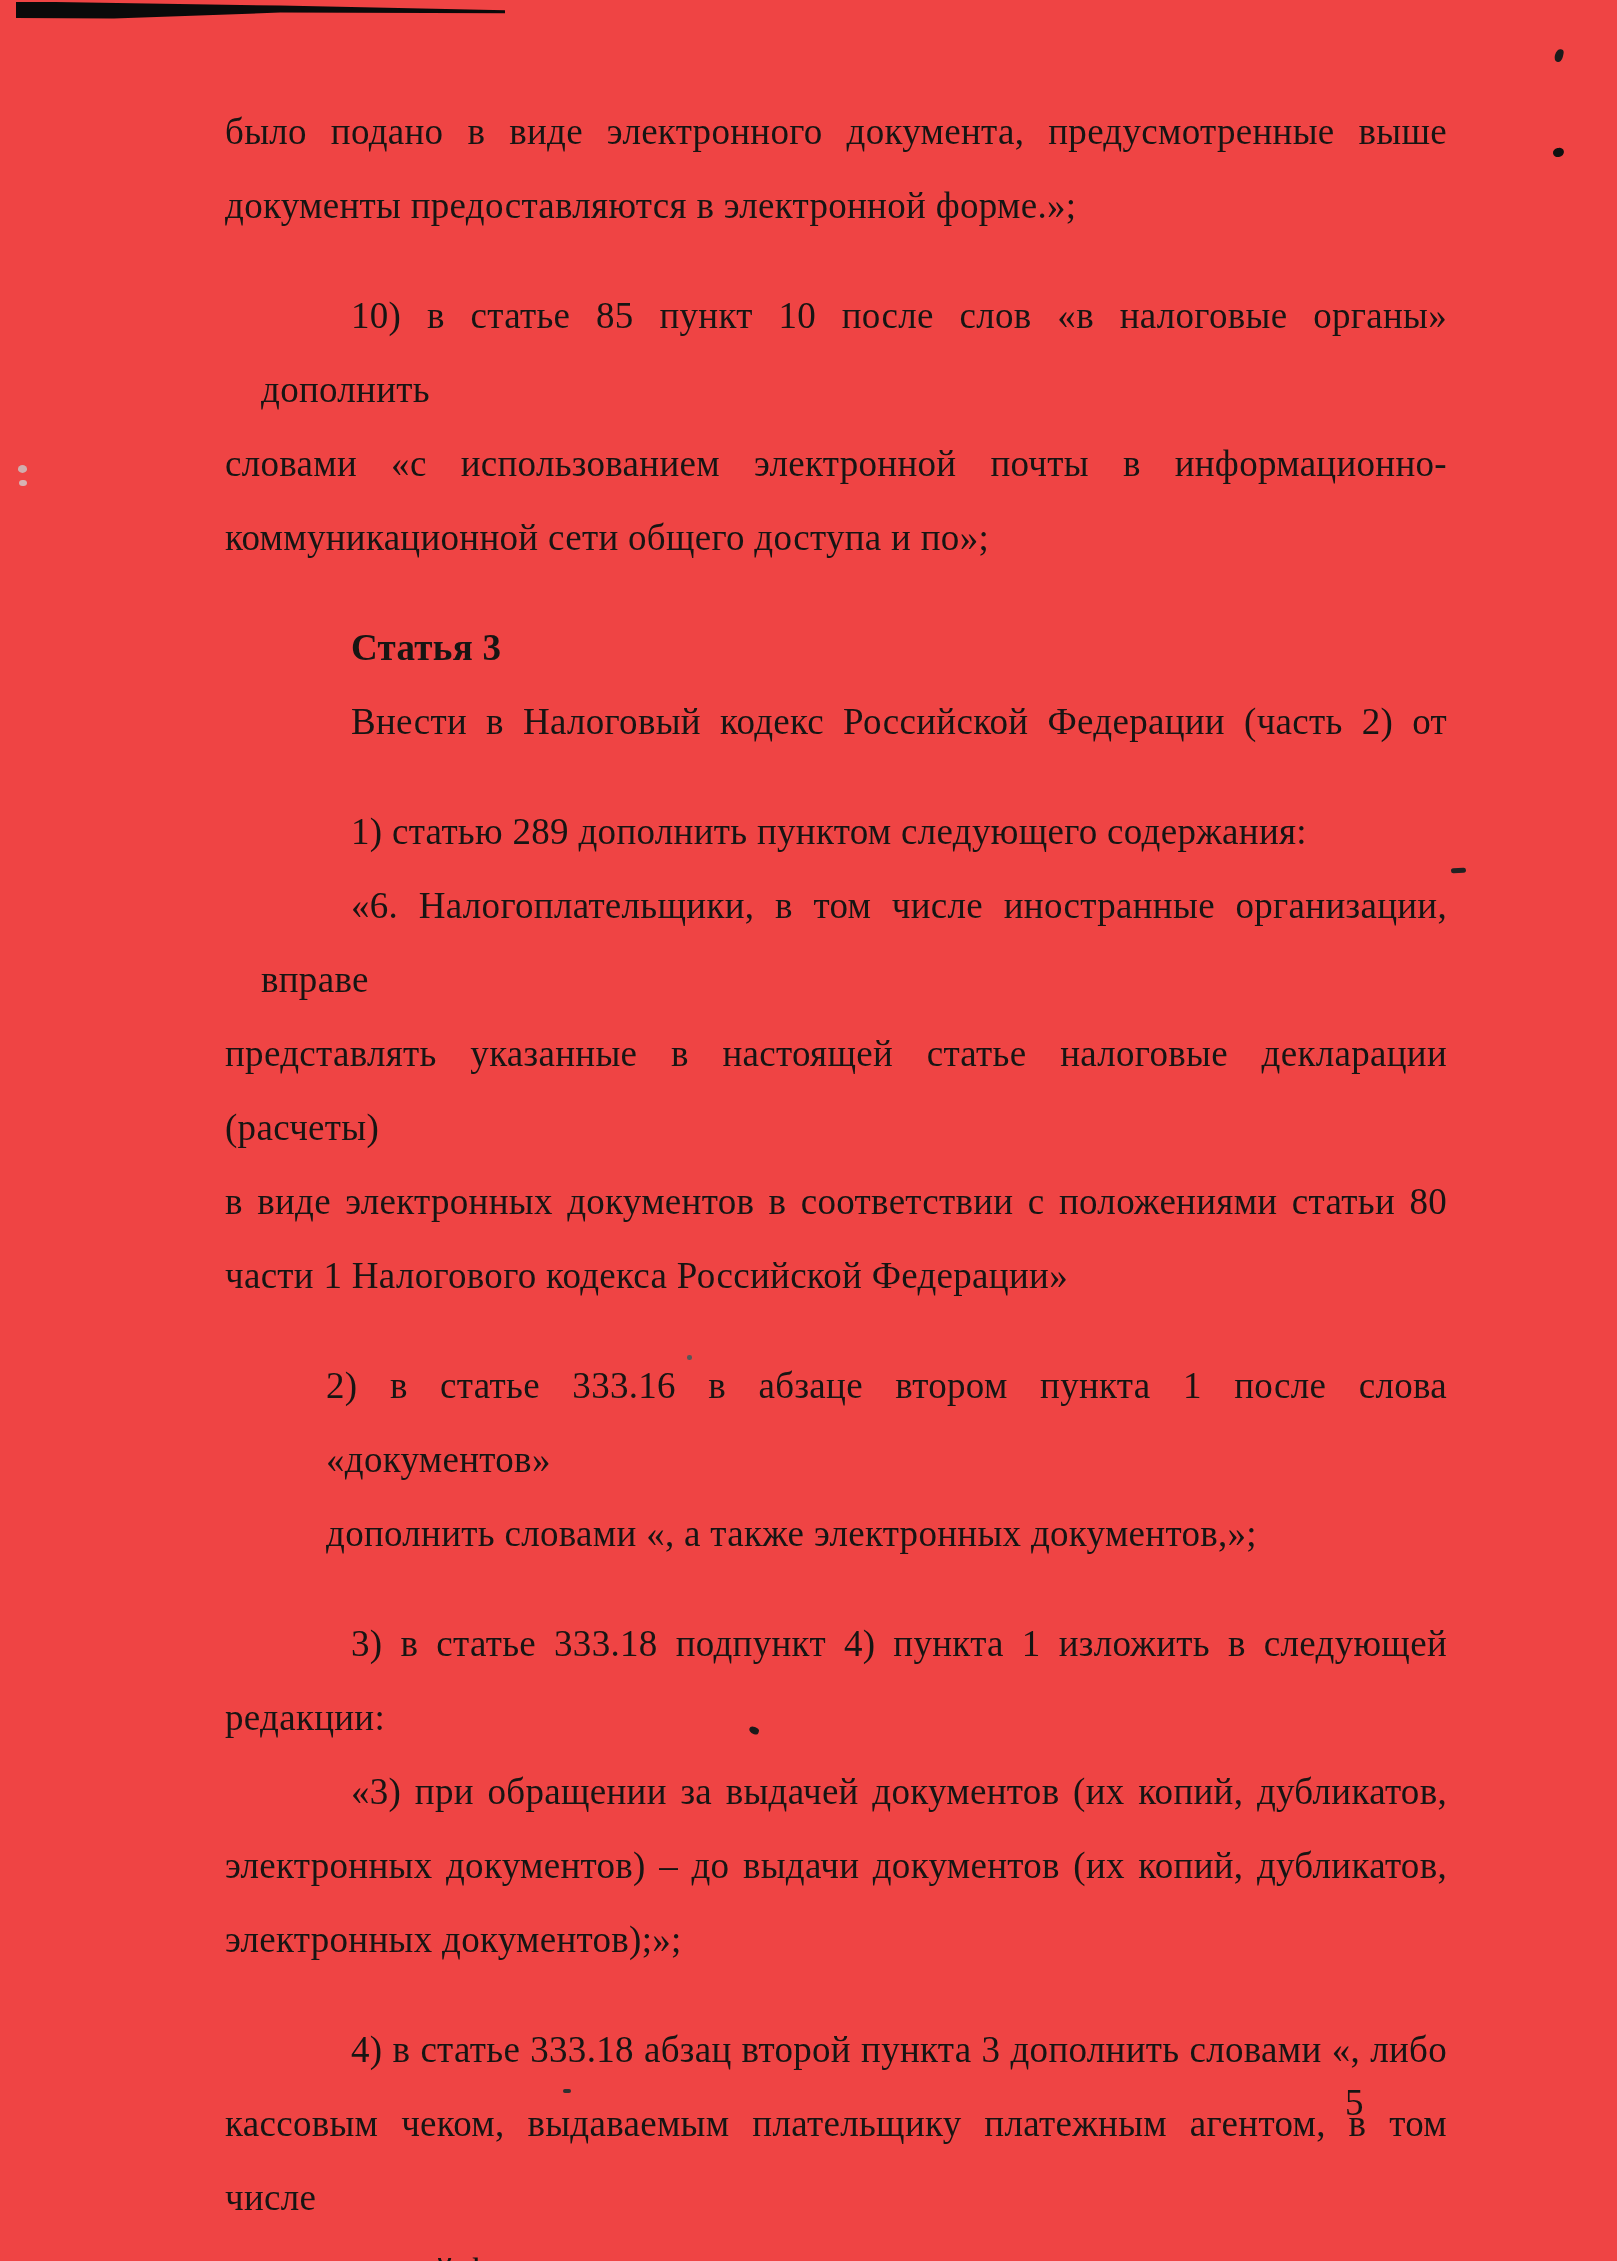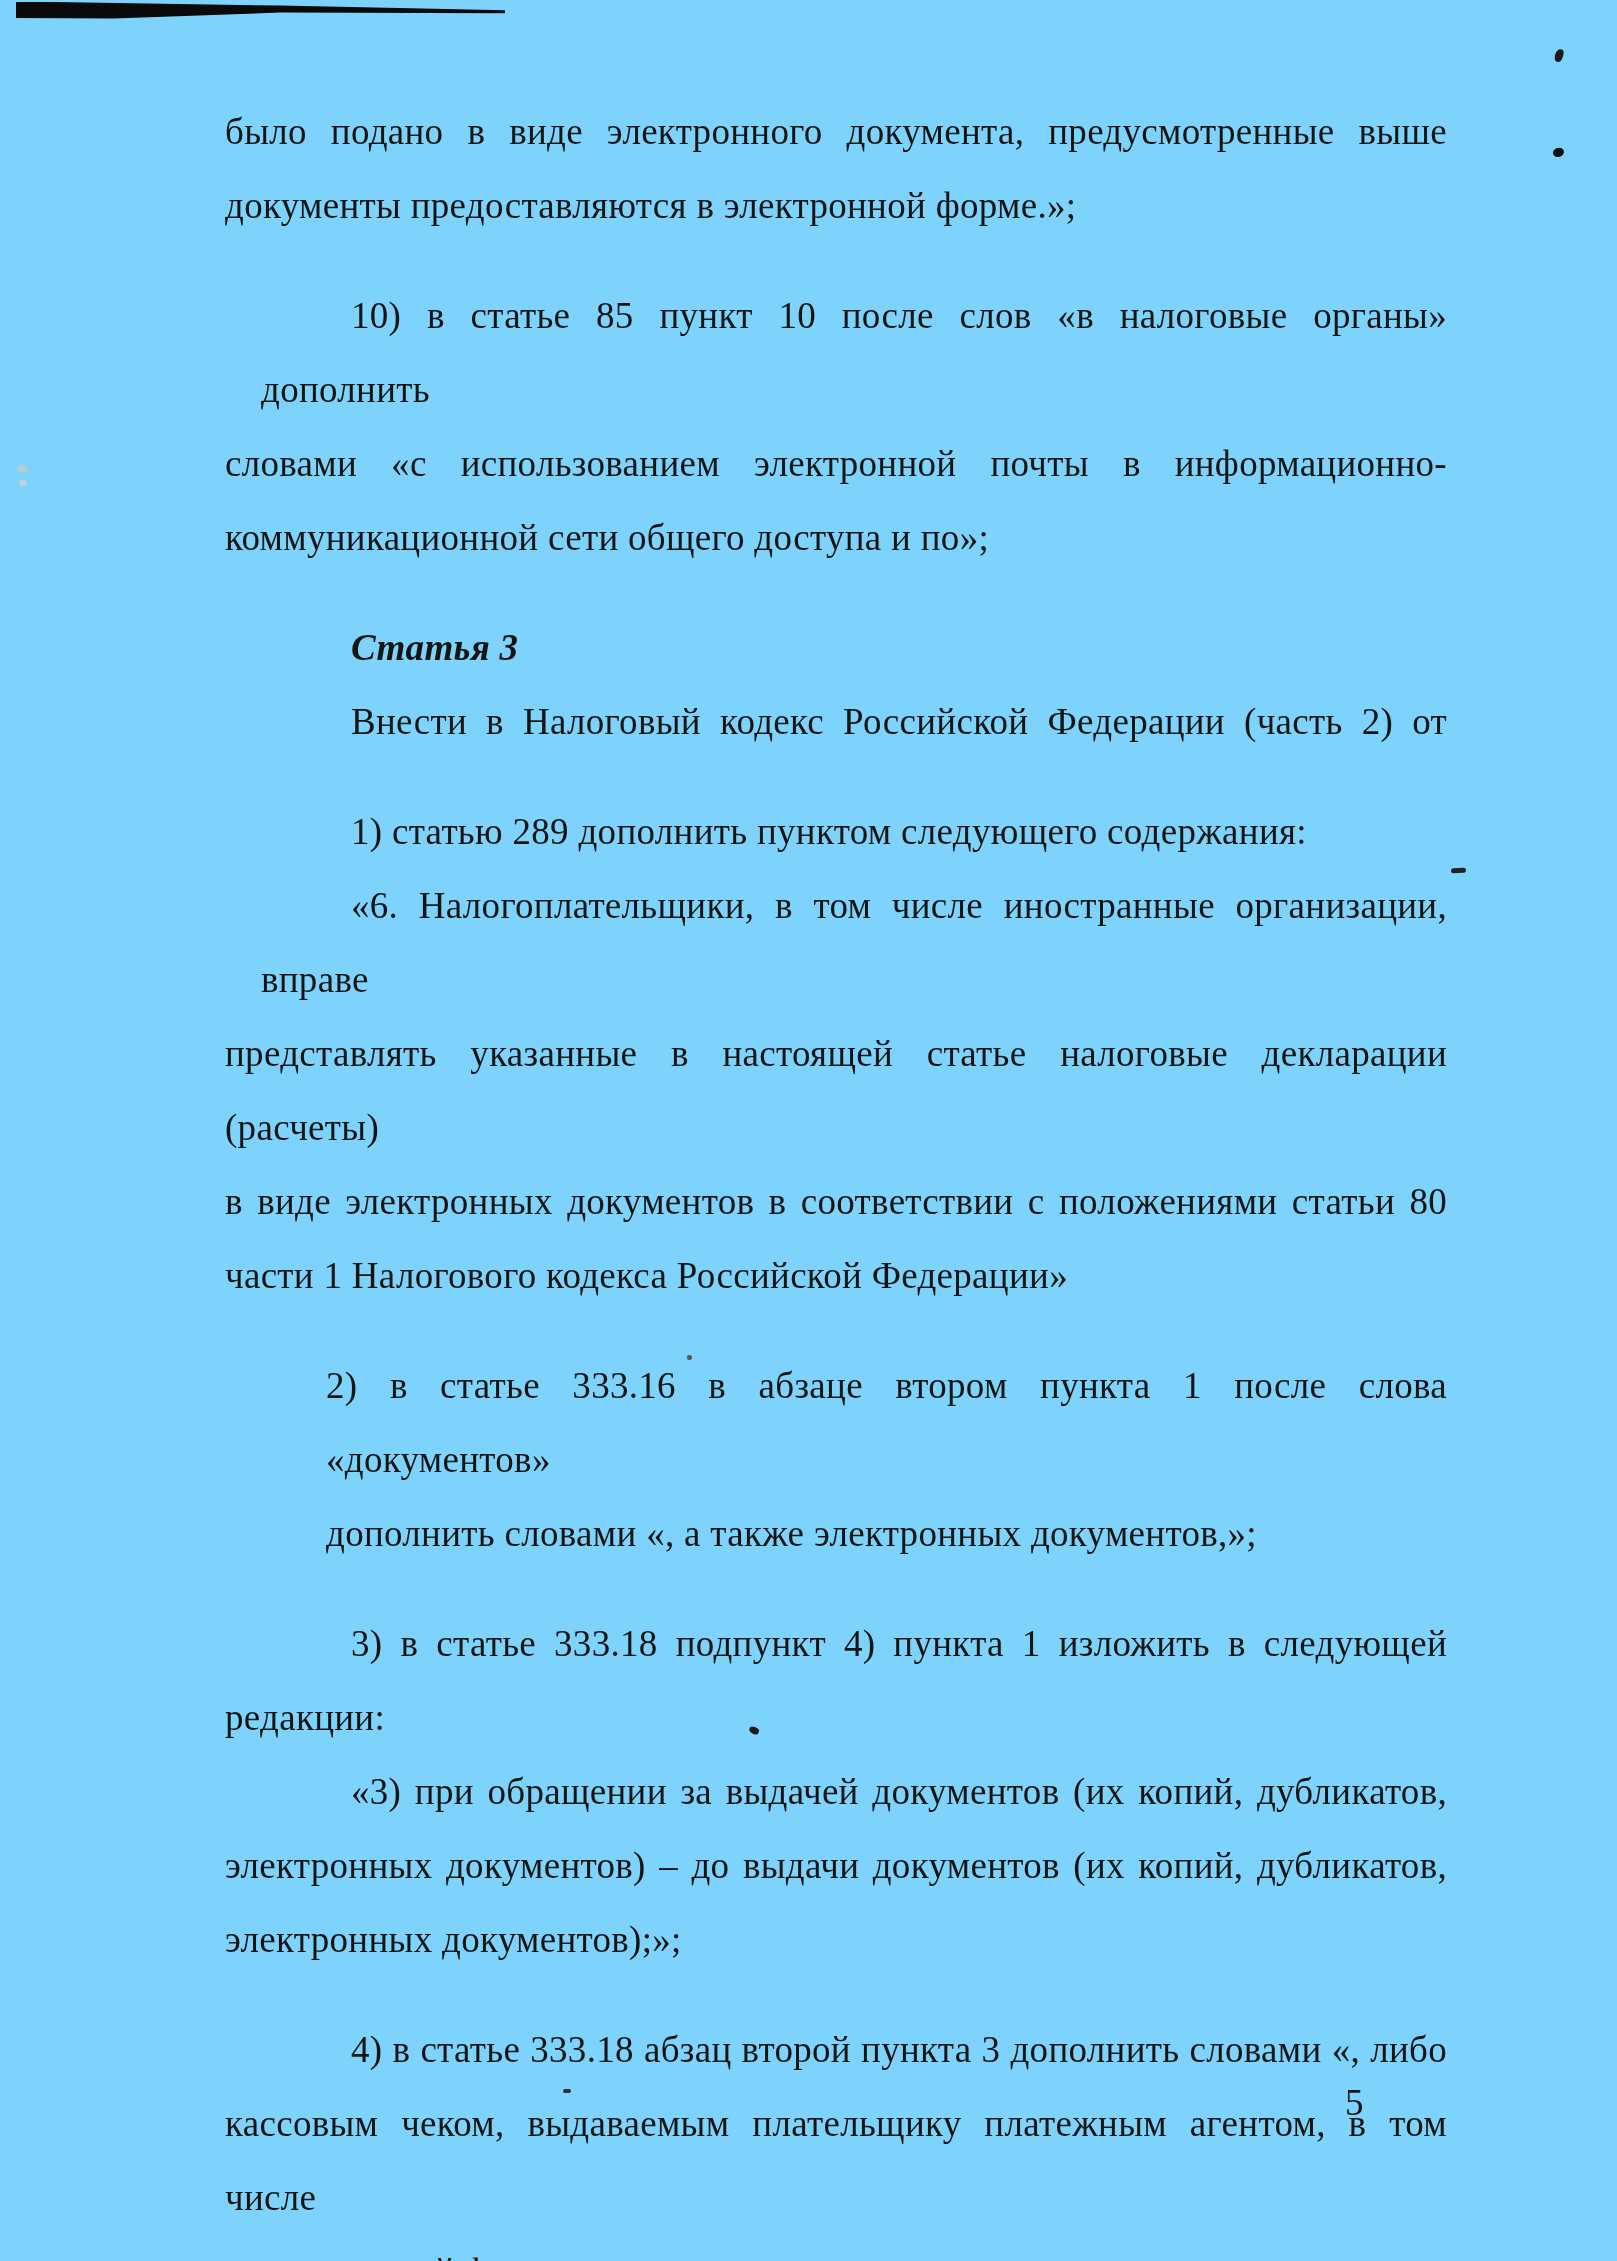--- a/index.html
+++ b/index.html
@@ -23,21 +23,21 @@
     font-family: "Liberation Serif", serif;
     font-size: 37px;
     line-height: 74px;
     color: var(--ink);
     letter-spacing: 0.3px;
   }
 
   .para { margin: 0; }
   .para.gap { margin-top: 36px; }
   .para.block-ind { margin-left: 101px; }
-  .para.heading { font-weight: bold; font-style: italic; }
+  .para.heading { font-weight: bold; }
 
   .line { text-align: justify; text-align-last: left; }
   .line.j { text-align-last: justify; }
   .line.fi { text-indent: 90px; margin-left: 36px; }
 
   .page-number {
     position: absolute;
     left: 1345px;
     top: 2080px;
     font-family: "Liberation Serif", serif;
@@ -58,21 +58,21 @@
   .mark-c { left: 1451px; top: 868px; width: 14.8px; height: 5.1px; background: #222; border-radius: 2.6px; transform: rotate(-4deg); }
   .mark-d { left: 687px; top: 1355px; width: 4.5px;  height: 4.5px;  background: #575757; border-radius: 50%; }
   .mark-e { left: 749px; top: 1727px; width: 10.3px; height: 7px; background: #1a1a1a; border-radius: 50% 50% 40% 60%; transform: rotate(20deg); }
   .mark-f { left: 563px;  top: 2089px; width: 8.3px; height: 3.9px;  background: #303030; border-radius: 1.9px; }
   .mark-g { left: 18px;   top: 465px;  width: 9px; height: 7.7px; background: #c9c9c9; border-radius: 50%; opacity: .8; }
   .mark-h { left: 19px;   top: 480px;  width: 7.7px; height: 6.4px; background: #cfcfcf; border-radius: 50%; opacity: .8; }
 </style>
 </head>
 <body>
 
-<div class="page" style="background: #7dd3fc; --ink: #171513;">
+<div class="page" style="background: #ef4444; --ink: #171513;">
 
   <div class="artifact streak"></div>
   <div class="artifact mark-a"></div>
   <div class="artifact mark-b"></div>
   <div class="artifact mark-c"></div>
   <div class="artifact mark-d"></div>
   <div class="artifact mark-e"></div>
   <div class="artifact mark-f"></div>
   <div class="artifact mark-g"></div>
   <div class="artifact mark-h"></div>

